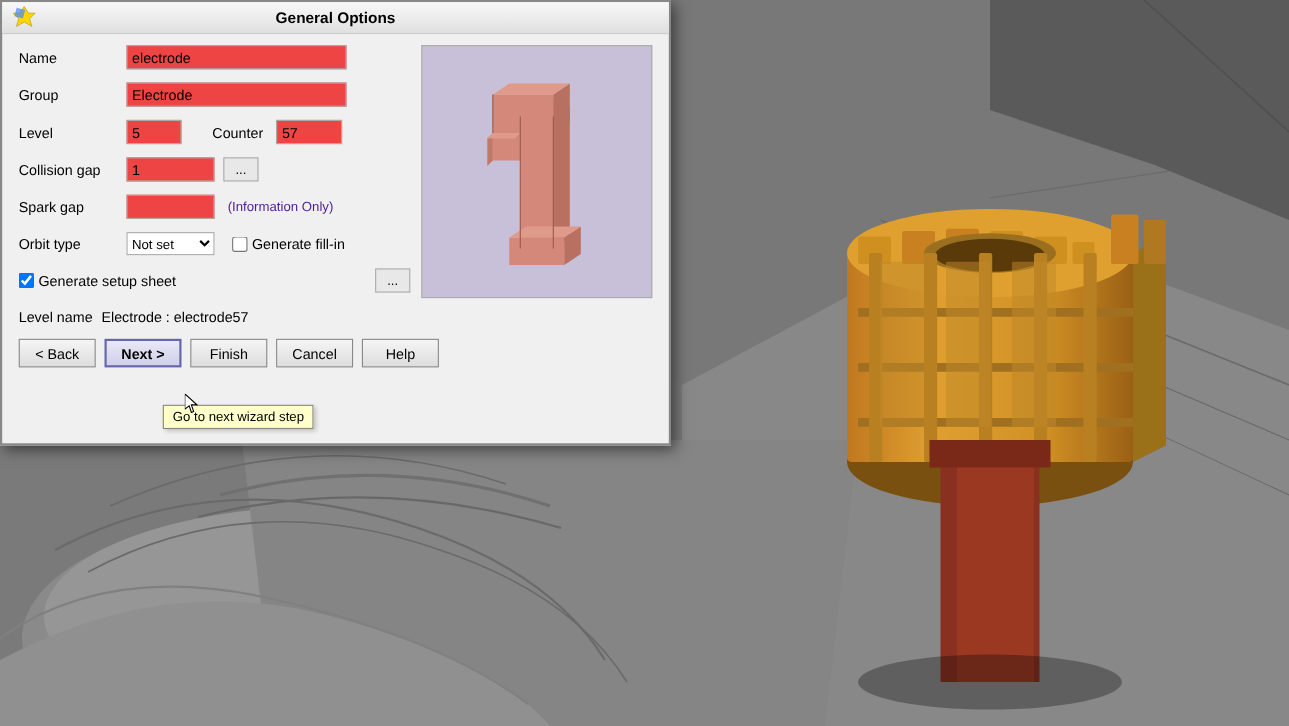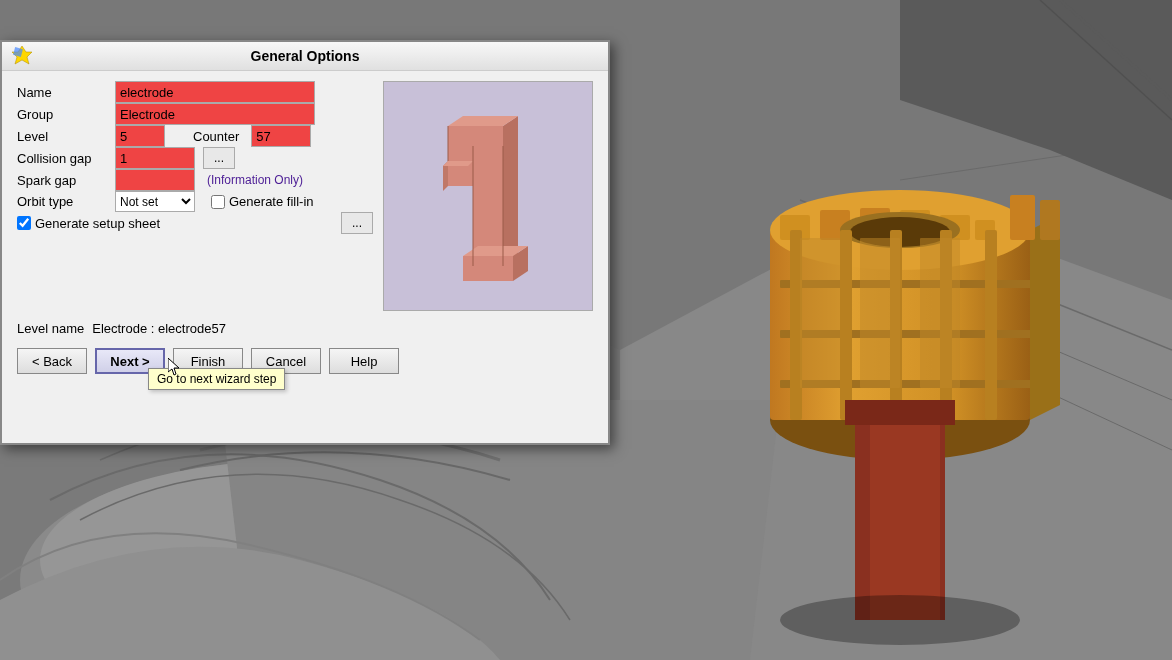--- a/index.html
+++ b/index.html
@@ -34,21 +34,20 @@
     .dialog {
       position: absolute;
       top: 0;
       left: 0;
       width: 610px;
       height: 405px;
       background: #f0f0f0;
       border: 2px solid #888;
       box-shadow: 4px 4px 12px rgba(0,0,0,0.5);
       pointer-events: all;
-      margin-top: 40px;
     }
 
     .dialog-titlebar {
       background: linear-gradient(to bottom, #f8f8f8, #e0e0e0);
       border-bottom: 1px solid #ccc;
       padding: 6px 10px;
       display: flex;
       align-items: center;
       justify-content: center;
       position: relative;
@@ -72,21 +71,21 @@
     .dialog-body {
       padding: 10px 15px;
       display: flex;
       gap: 10px;
     }
 
     .dialog-form {
       flex: 1;
       display: flex;
       flex-direction: column;
-      gap: 0;
+      gap: 12px;
     }
 
     .form-row {
       display: flex;
       align-items: center;
       gap: 8px;
     }
 
     .form-label {
       width: 90px;

